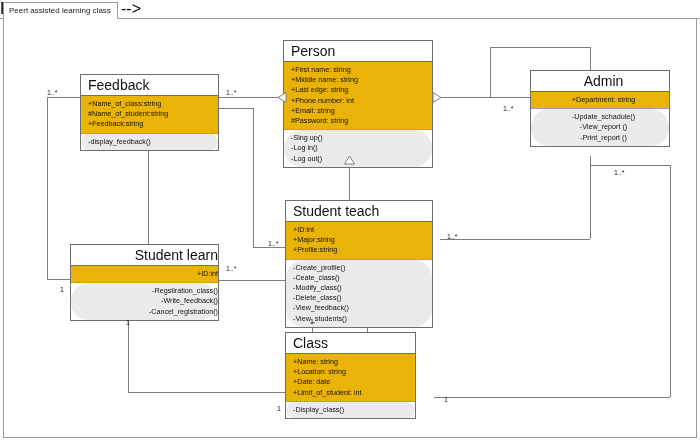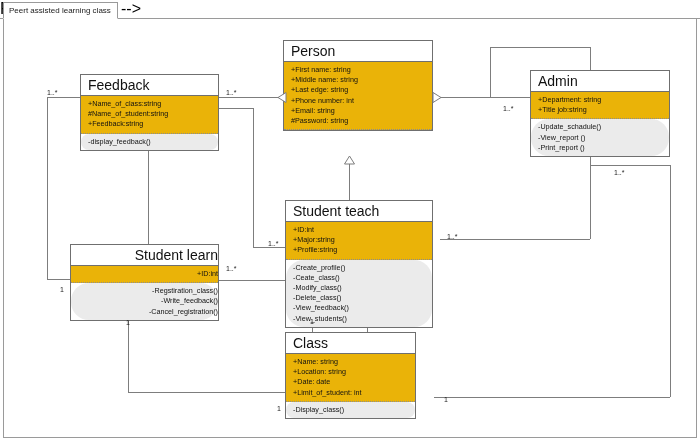--- a/index.html
+++ b/index.html
@@ -194,41 +194,45 @@
   <div class="cls" style="left:283px; top:40px; width:150px;">
     <div class="cname">Person</div>
     <div class="attrs">
       <div class="row">+First name: string</div>
       <div class="row">+Middle name: string</div>
       <div class="row">+Last edge: string</div>
       <div class="row">+Phone number: int</div>
       <div class="row">+Email: string</div>
       <div class="row">#Password: string</div>
     </div>
+    <div class="ops">
+      <div class="row">-Sing up()</div>
+      <div class="row">-Log in()</div>
+      <div class="row">-Log out()</div>
+    </div>
   </div>
 
   
   <div class="cls" style="left:80px; top:74px; width:139px;">
     <div class="cname">Feedback</div>
     <div class="attrs">
       <div class="row">+Name_of_class:string</div>
       <div class="row">#Name_of_student:string</div>
       <div class="row">+Feedback:string</div>
     </div>
     <div class="ops">
       <div class="row">-display_feedback()</div>
     </div>
   </div>
 
   
-  <div class="cls" style="left:530px; top:70px; width:140px;">
+  <div class="cls" style="left:530px; top:70px; width:140px;text-align:center;">
     <div class="cname">Admin</div>
     <div class="attrs">
       <div class="row">+Department: string</div>
-      <div class="row">+Title job:string</div>
     </div>
     <div class="ops">
       <div class="row">-Update_schadule()</div>
       <div class="row">-View_report ()</div>
       <div class="row">-Print_report ()</div>
     </div>
   </div>
 
   
   <div class="cls" style="left:285px; top:200px; width:148px;">

